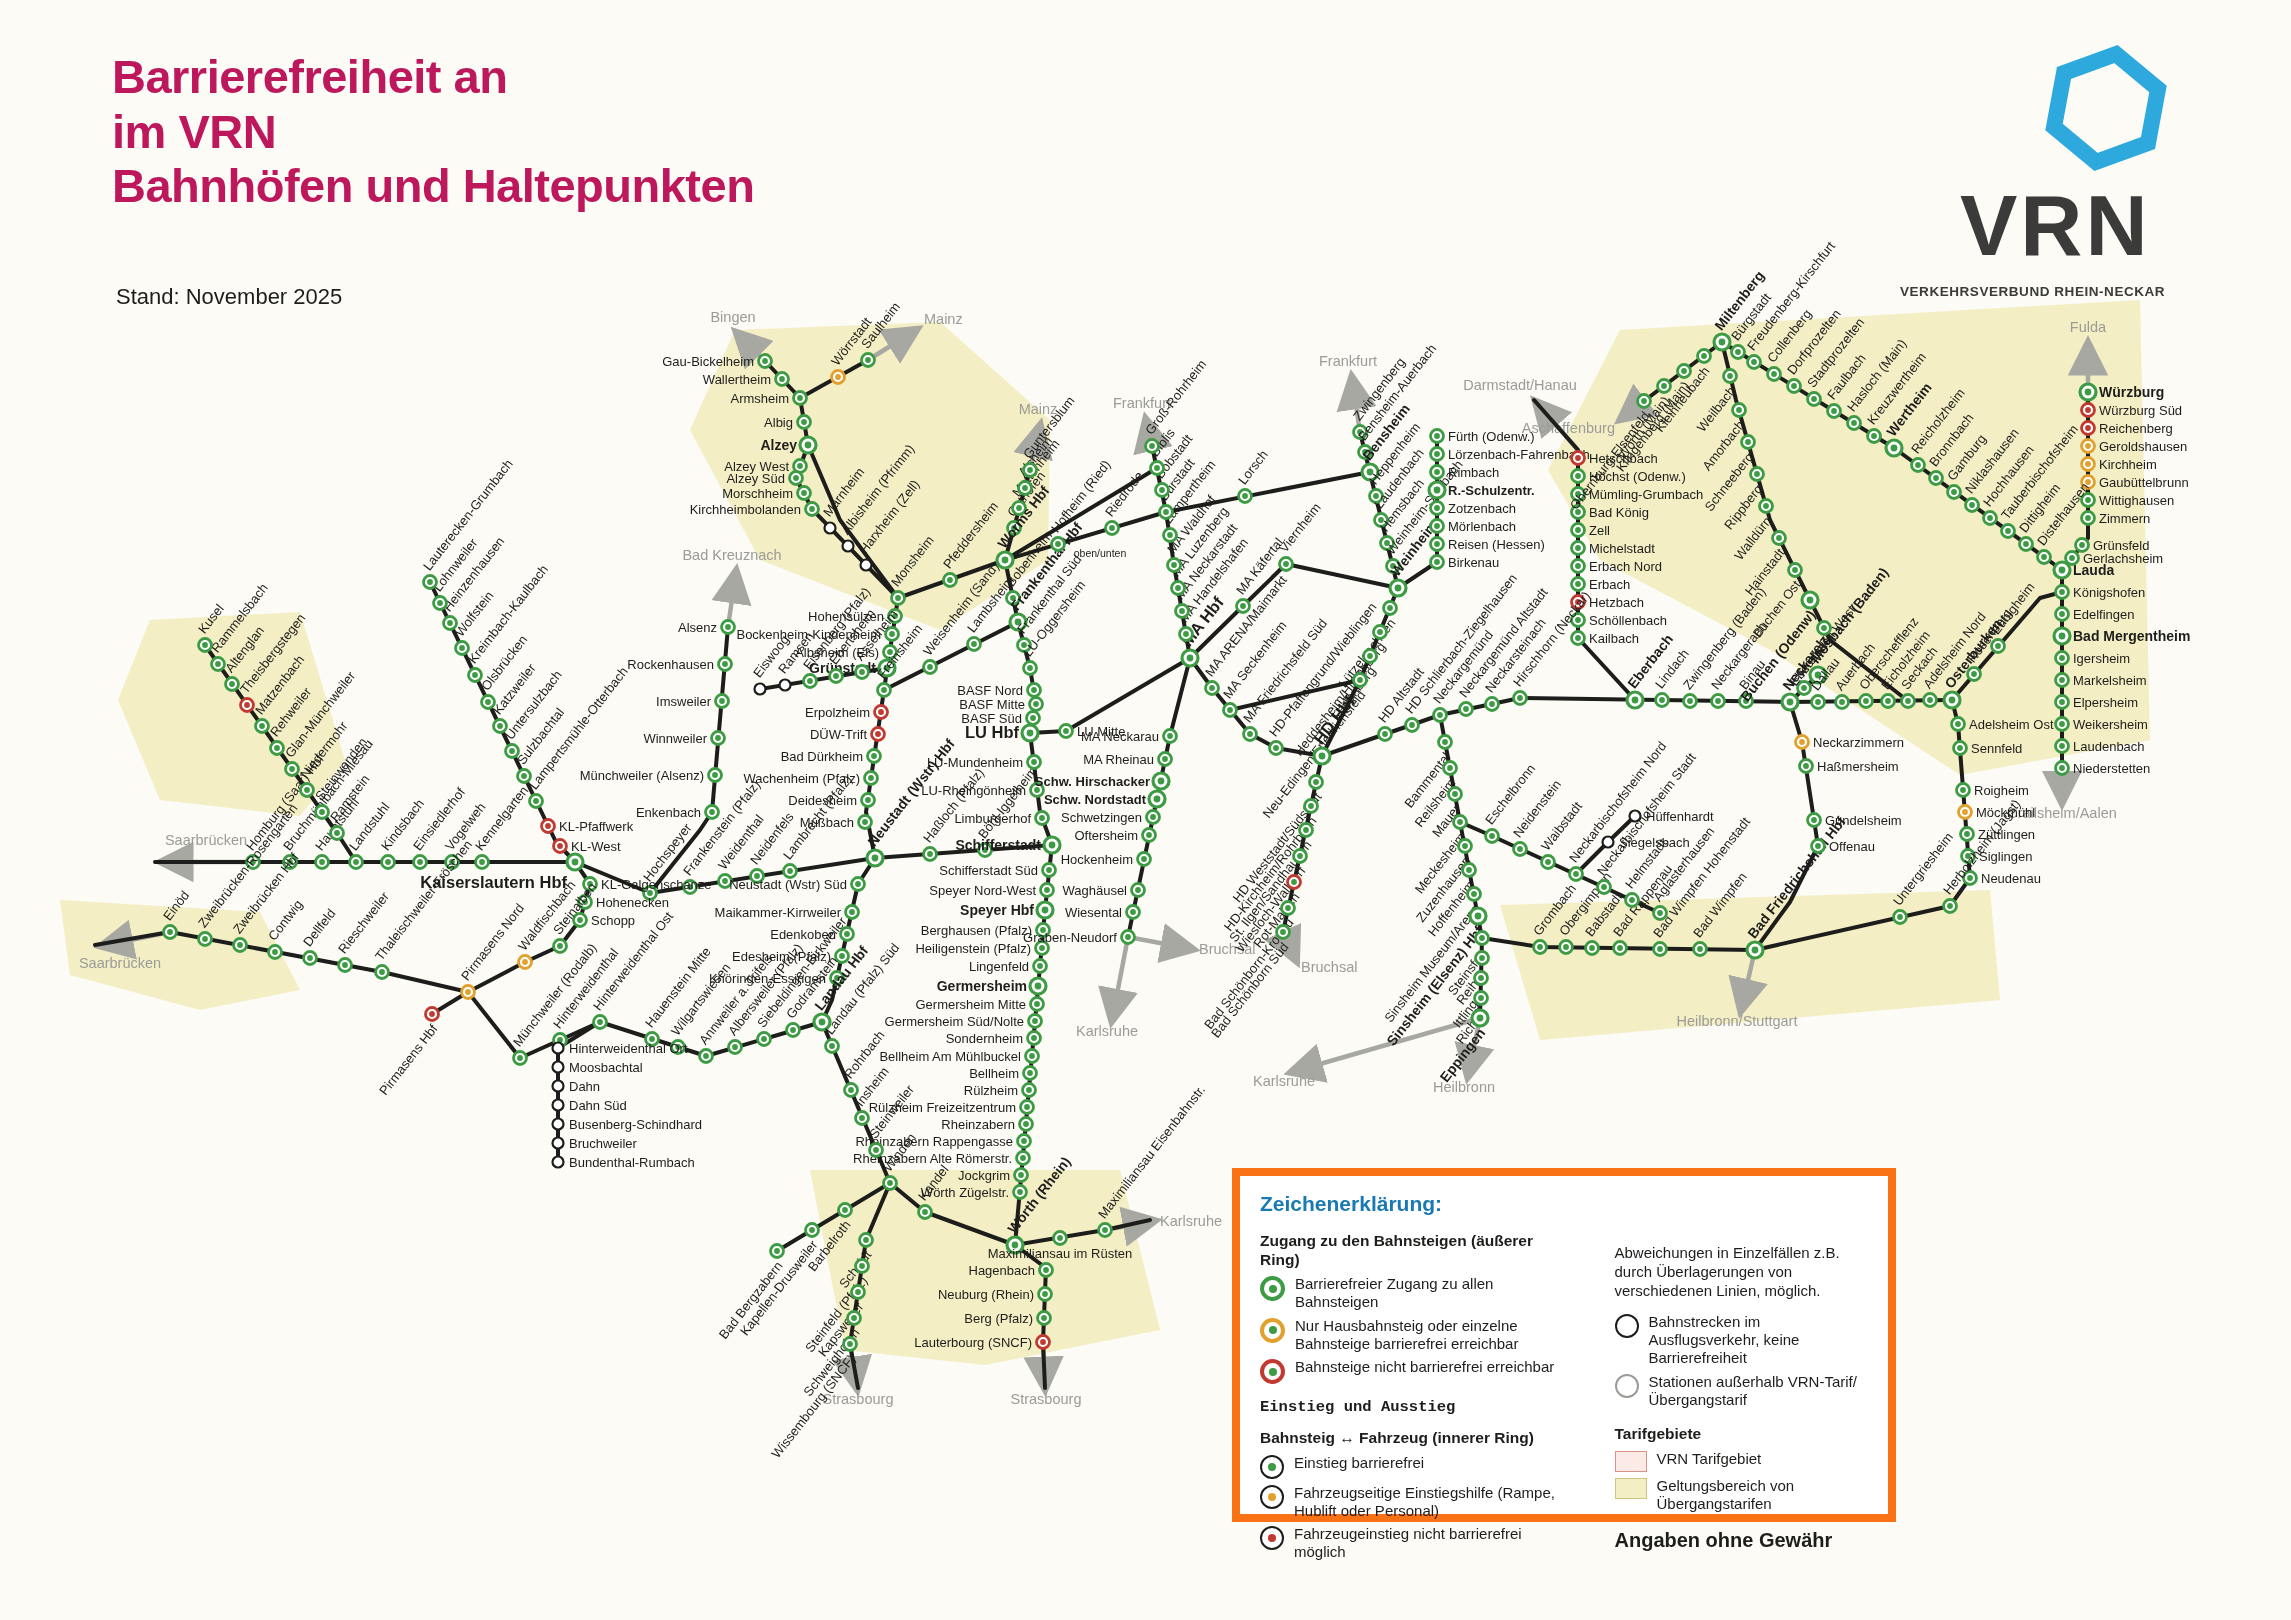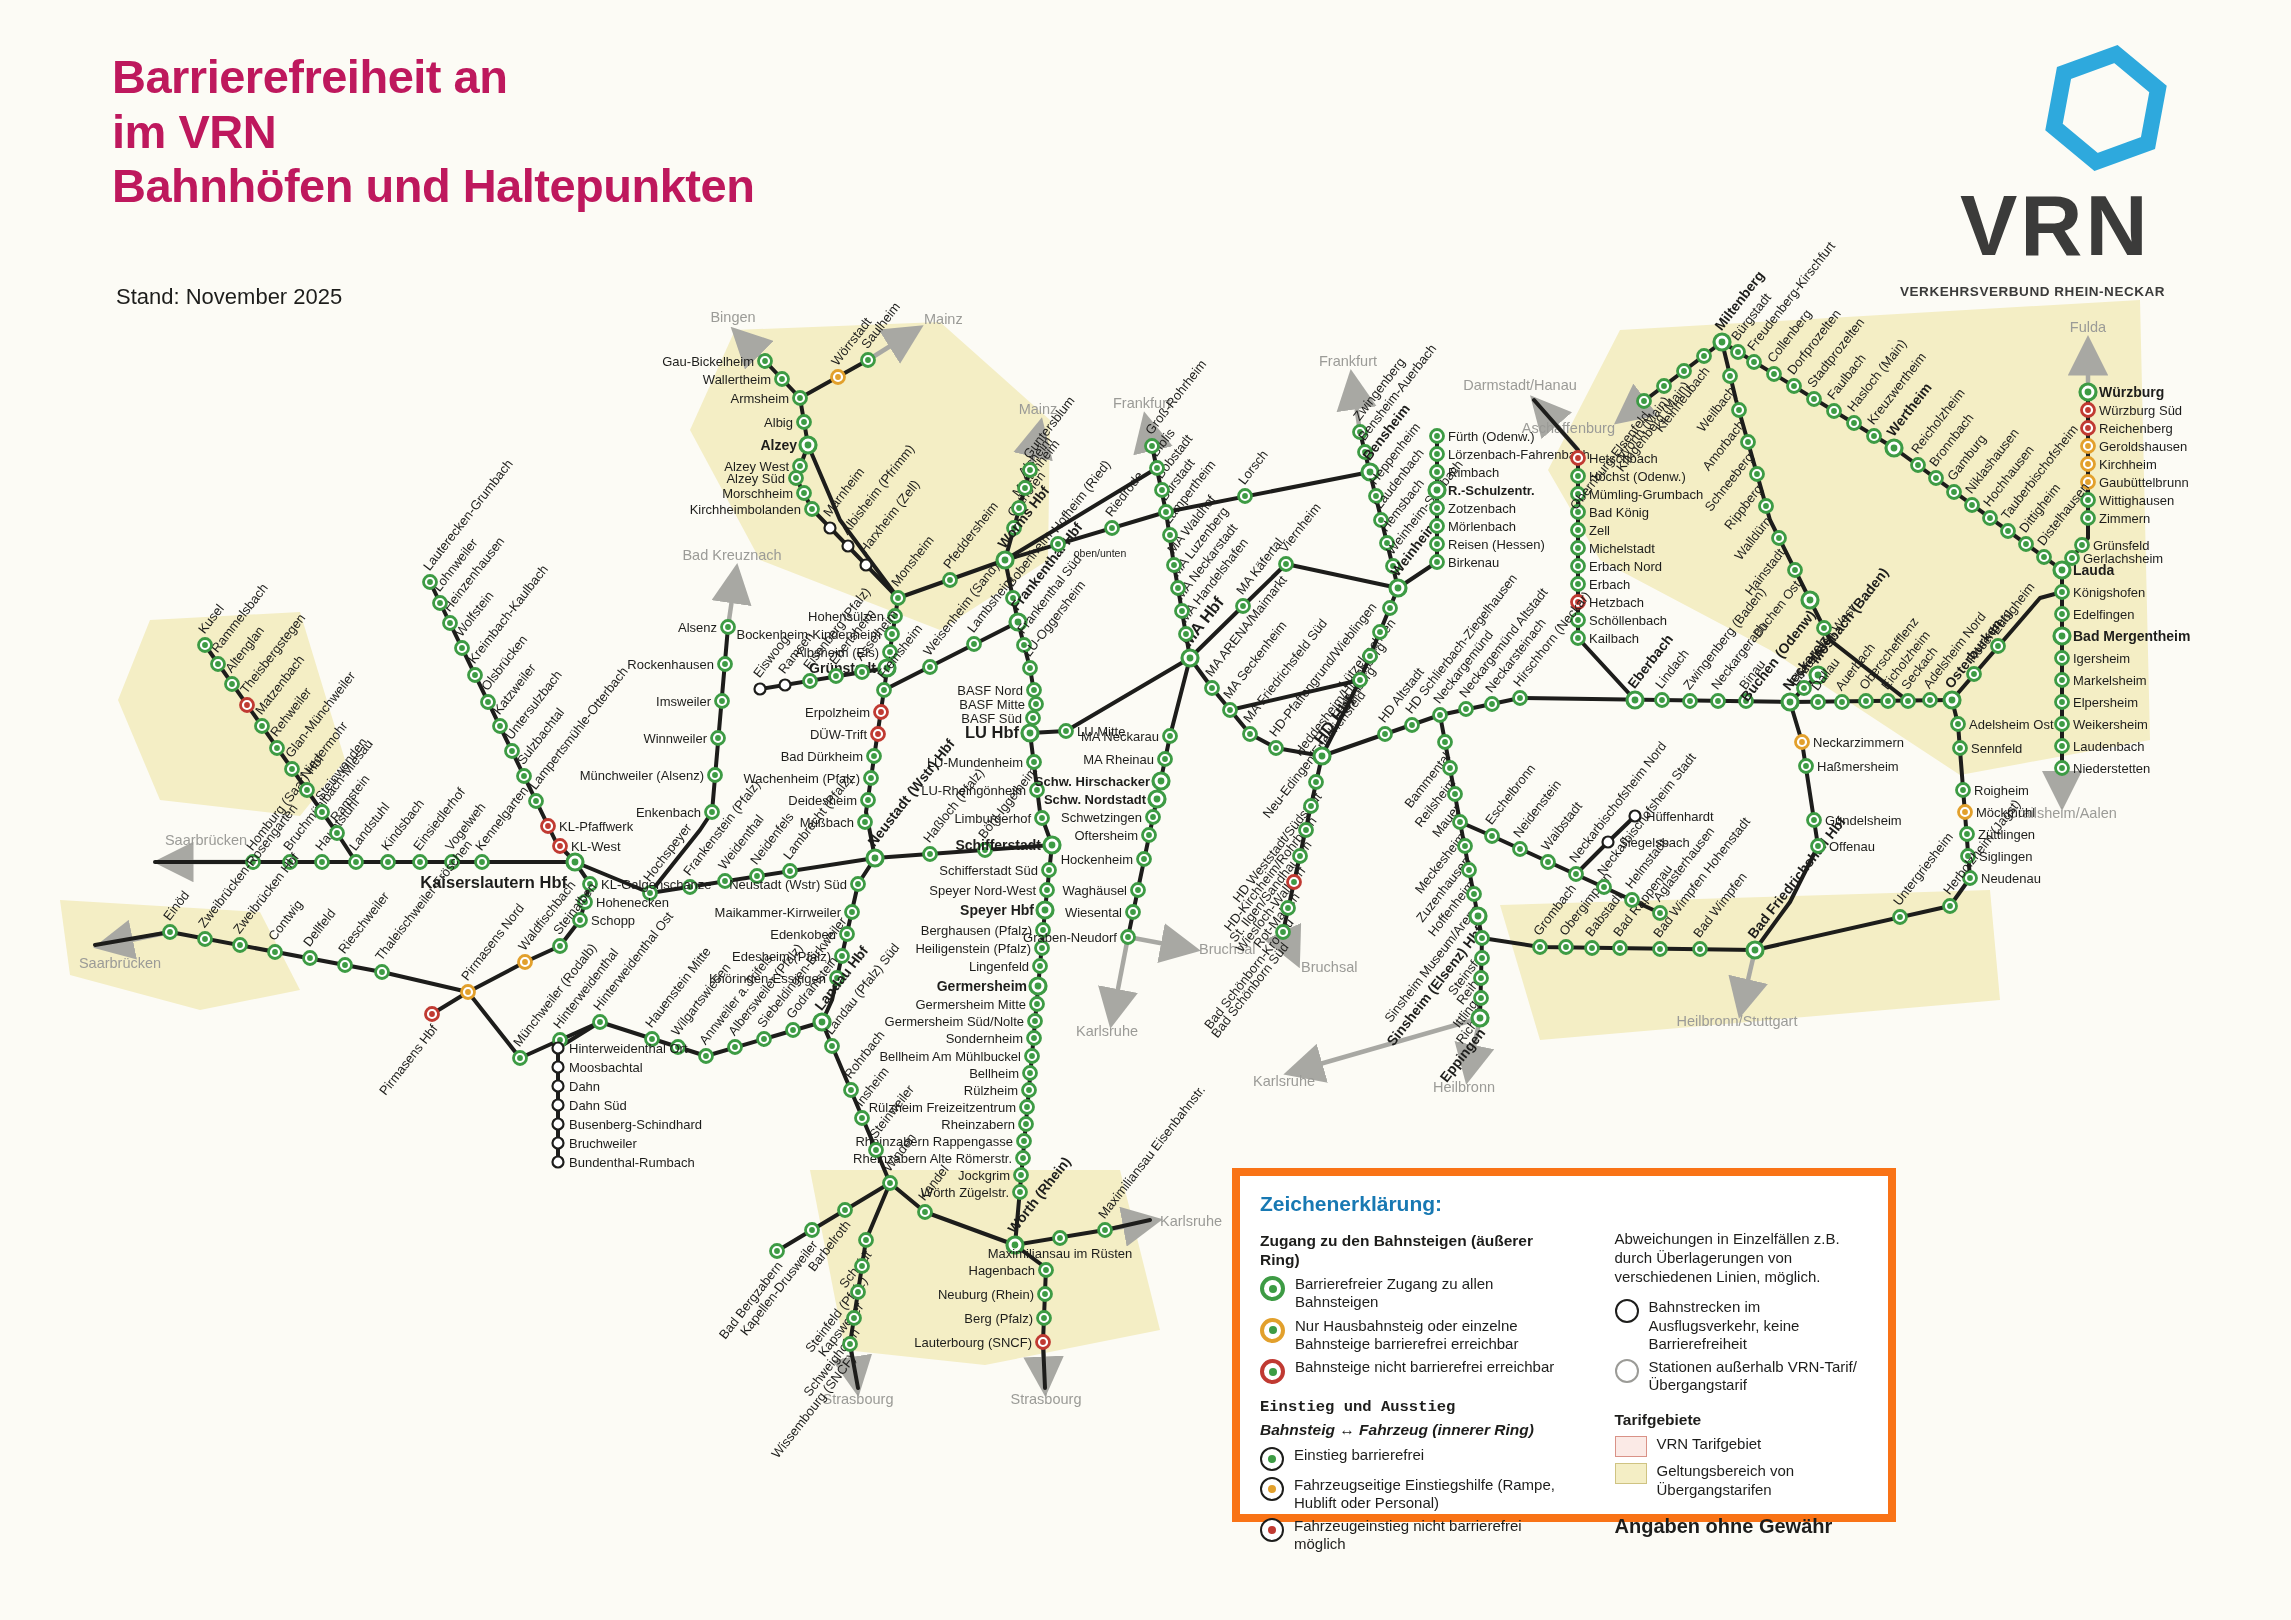--- a/index.html
+++ b/index.html
@@ -15,21 +15,21 @@
   .stn{font-size:13px;fill:#1d1d1b;}
   .hub{font-size:14px;font-weight:bold;}
   .big{font-size:16.5px;font-weight:bold;}
   .hl{font-weight:bold;}
   .arrow-label{font-size:14.5px;fill:#9b9b97;}
   .map-note{font-size:10.5px;fill:#1d1d1b;}
   
   .legend{position:absolute;left:1232px;top:1168px;width:664px;height:354px;background:#ffffff;
           border:8px solid #f97316;box-sizing:border-box;padding:16px 20px;}
   .legend-title{color:#1879b3;font-size:21px;font-weight:bold;margin-bottom:10px;}
-  .legend-cols{display:flex;gap:40px;}
+  .legend-cols{display:flex;gap:40px;align-items:center;}
   .lcol{width:330px;} .rcol{width:266px;}
   .lg-head{font-size:15.5px;font-weight:bold;margin:6px 0 6px 0;line-height:1.2;}
   .lg-item{display:flex;align-items:flex-start;gap:10px;margin:5px 0;font-size:15px;line-height:1.22;}
   .ring{flex:0 0 auto;width:17px;height:17px;border-radius:50%;margin-top:1px;position:relative;background:#fff;}
   .ring.o-g{border:4px solid #3d9b44;} .ring.o-y{border:4px solid #e2a02c;} .ring.o-r{border:4px solid #c03a32;}
   .ring.thin{border:2.5px solid #1d1d1b;width:20px;height:20px;}
   .ring.thin-gray{border:2.5px solid #9b9b97;width:20px;height:20px;background:#fff;}
   .ring .dot{position:absolute;left:50%;top:50%;width:8px;height:8px;border-radius:50%;transform:translate(-50%,-50%);}
   .dot.g{background:#3d9b44;} .dot.y{background:#e2a02c;} .dot.r{background:#c03a32;}
   .swatch{flex:0 0 auto;width:30px;height:19px;margin-top:1px;}
@@ -1955,21 +1955,21 @@
             </span>
           <span>Nur Hausbahnsteig oder einzelne Bahnsteige barrierefrei erreichbar</span>
         </div>
         <div class="lg-item">
           <span class="ring o-r">
               <span class="dot g"></span>
             </span>
           <span>Bahnsteige nicht barrierefrei erreichbar</span>
         </div>
         <div class="lg-head" style="margin-top:14px;margin-bottom:0;font-family:Liberation Mono, monospace;">Einstieg und Ausstieg</div>
-        <div class="lg-head" style="margin-top:4px;font-style:italic;">Bahnsteig ↔ Fahrzeug (innerer Ring)</div>
+        <div class="lg-head" style="margin-top:12px;">Bahnsteig ↔ Fahrzeug (innerer Ring)</div>
         <div class="lg-item">
           <span class="ring thin">
               <span class="dot g"></span>
             </span>
           <span>Einstieg barrierefrei</span>
         </div>
         <div class="lg-item">
           <span class="ring thin">
               <span class="dot y"></span>
             </span>

